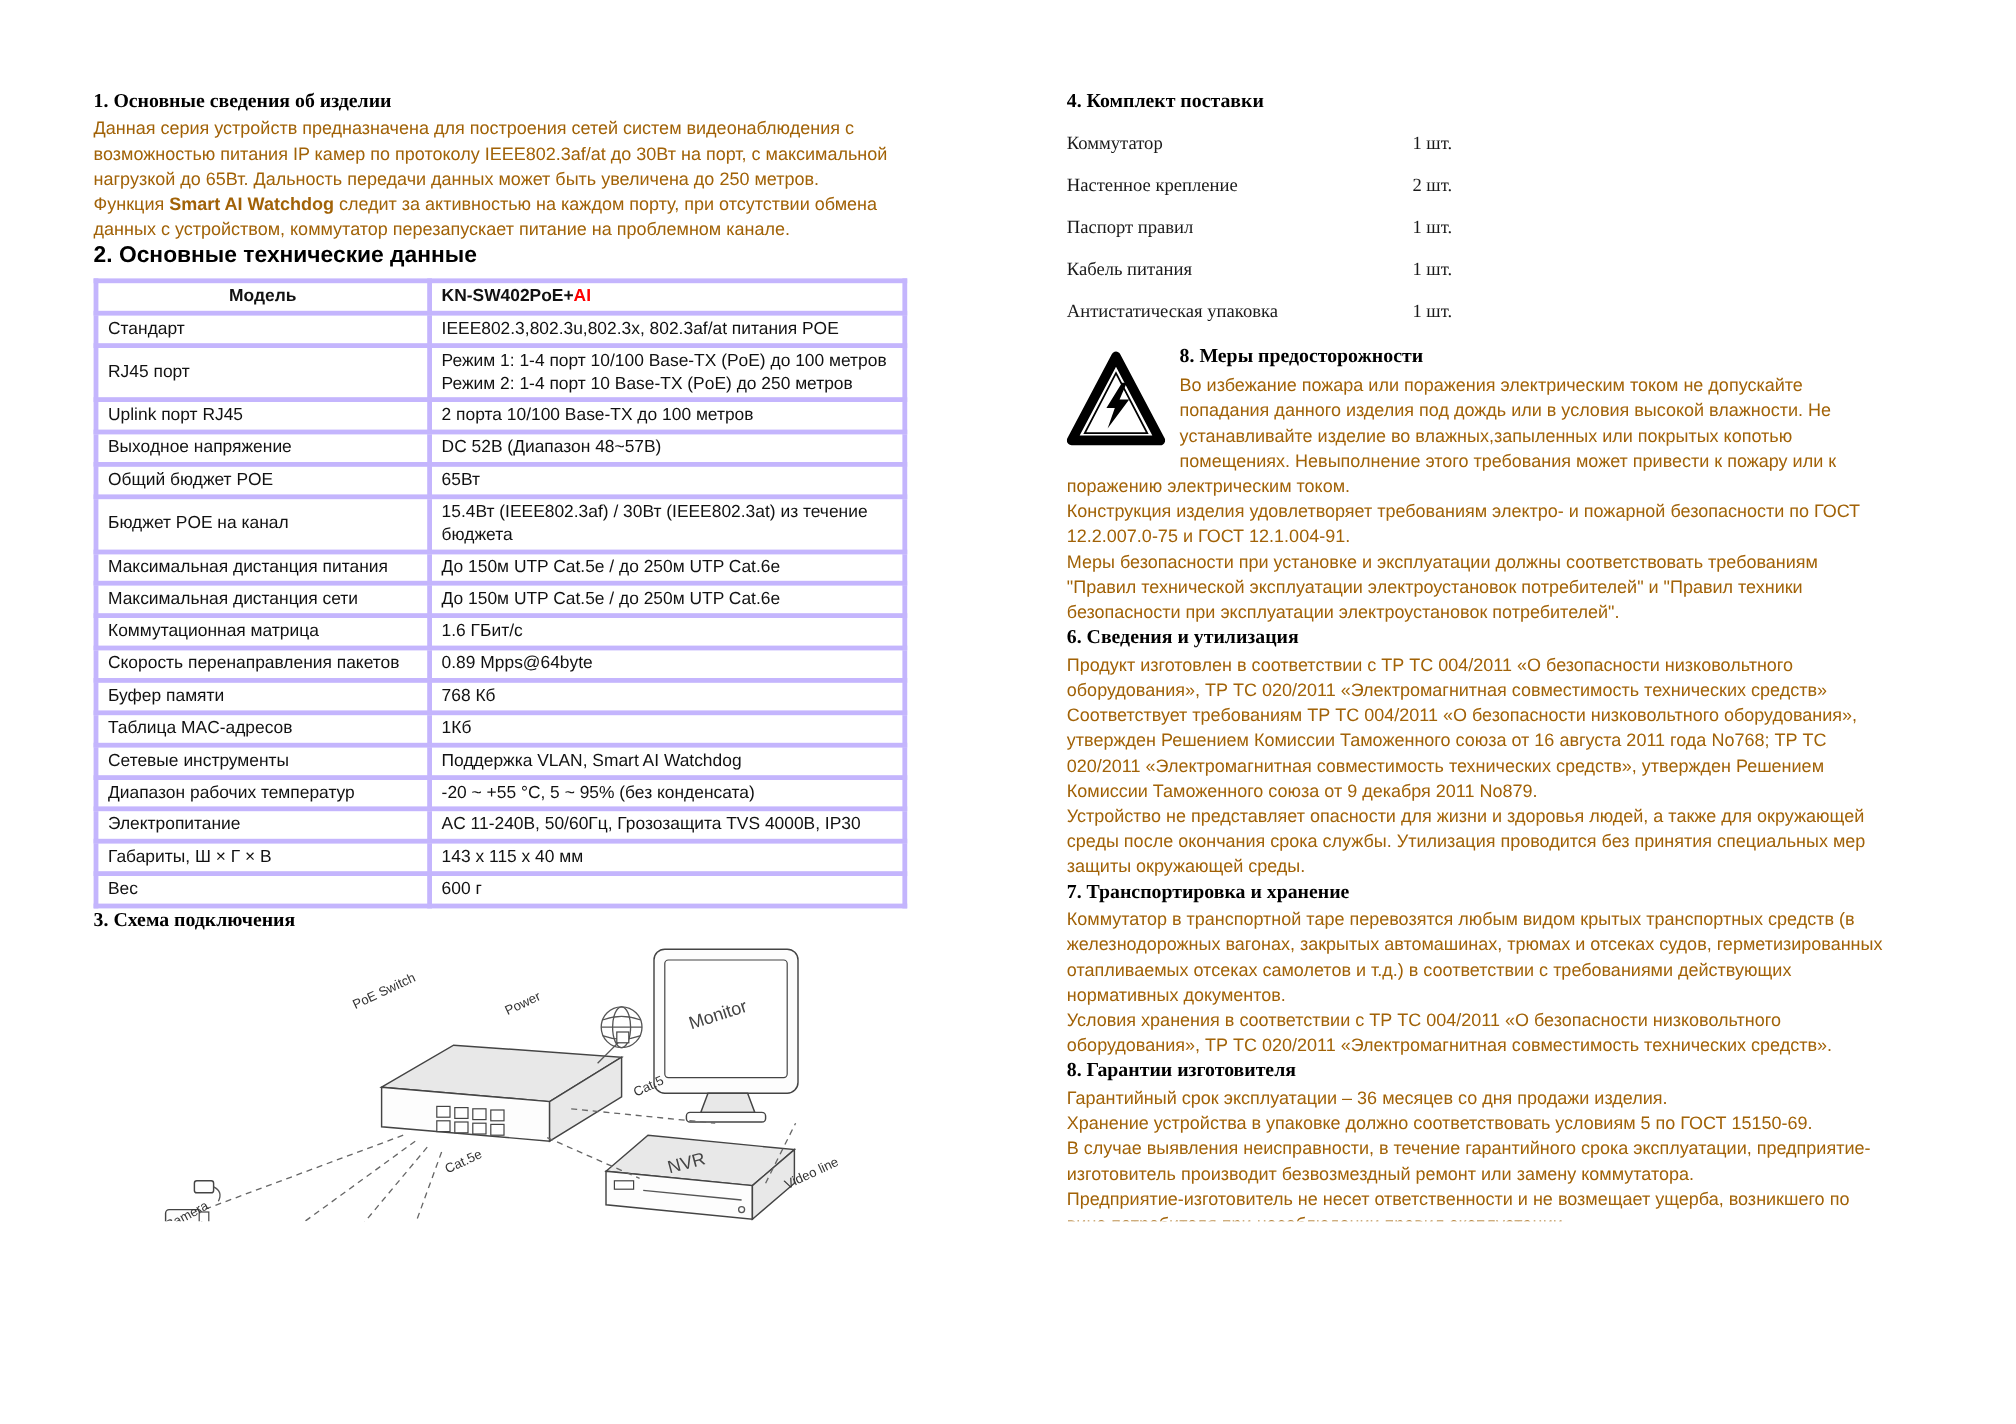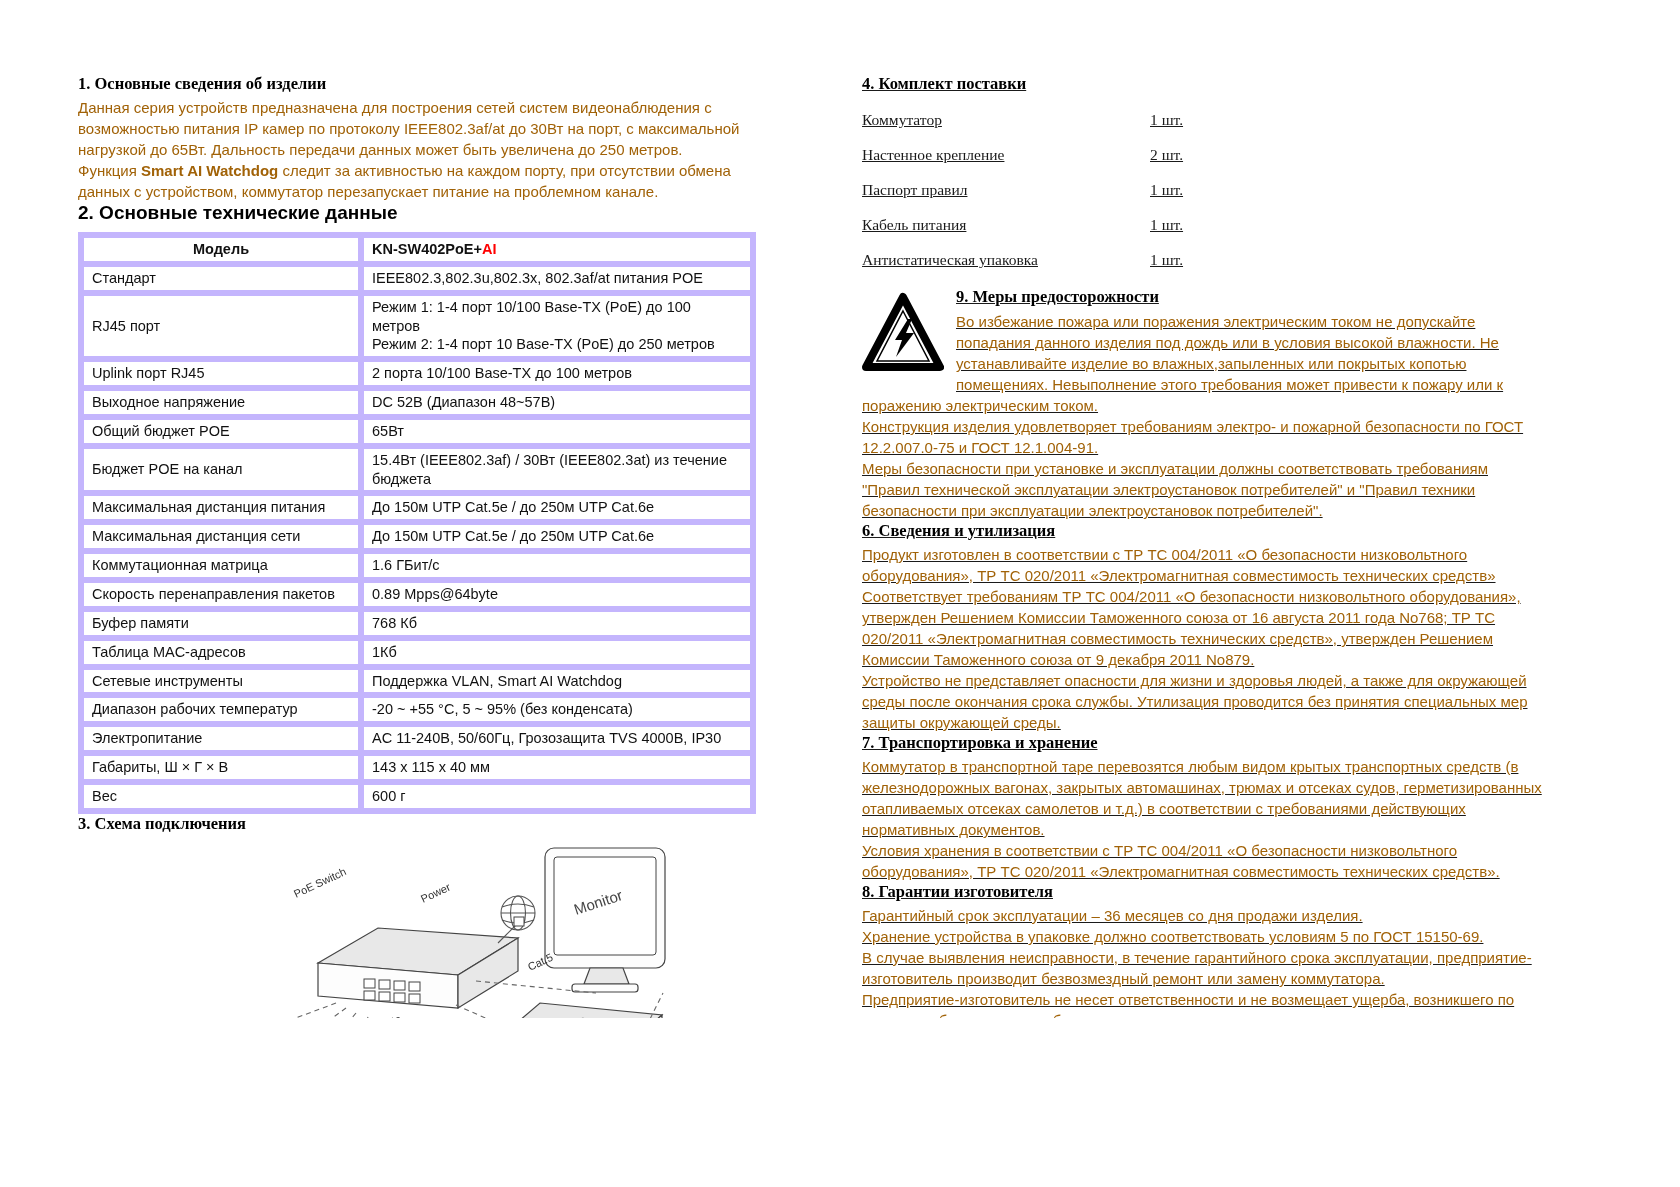--- a/index.html
+++ b/index.html
@@ -1,29 +1,29 @@
 <!DOCTYPE html>
 <html><head>
 <meta charset="utf-8">
 <style>
   html,body{margin:0;padding:0;background:#fff;}
   .page{position:relative;width:1680px;height:1018px;background:#ffffff;overflow:hidden;
         font-family:"Liberation Sans",sans-serif;color:#1a1a1a;}
   .col{position:absolute;top:74px;}
   .col-left{left:78px;width:678px;}
-  .col-right{left:862px;width:688px;text-decoration:underline;}
+  .col-right{left:889px;width:688px;}
   h3.hd{font-family:"Liberation Serif",serif;font-size:16.5px;font-weight:bold;margin:0 0 3px 0;color:#000;}
   h3.hd-sans{font-family:"Liberation Sans",sans-serif;font-size:19px;font-weight:bold;margin:0 0 3px 0;color:#000;}
   p.body{font-size:15px;line-height:1.4;margin:0;white-space:pre-line;color:#a16207;}
   .mt-sec{margin-top:22px;}
   .mt-sec-lg{margin-top:26px;}
   b.inline-bold{font-weight:bold;}
   
   table.spec{border-collapse:collapse;width:100%;margin-top:8px;font-size:14.5px;table-layout:fixed;}
-  table.spec td{border:6px solid #c4b5fd;padding:2px 8px;vertical-align:middle;line-height:1.3;color:#111;white-space:pre-line;overflow:hidden;}
+  table.spec td{border:4px solid #c4b5fd;padding:2px 8px;vertical-align:middle;line-height:1.3;color:#111;white-space:pre-line;overflow:hidden;}
   table.spec td.c1{width:258px;}
   table.spec td.th{font-weight:bold;}
   table.spec td.th-center{text-align:center;}
   .red{color:#ff0000;}
   
   .kit{margin-top:15px;font-family:"Liberation Serif",serif;font-size:15.5px;}
   .kit-row{display:flex;line-height:19px;margin-top:16px;}
   .kit-name{width:288px;}
   .kit-qty{width:80px;}
   
@@ -254,21 +254,21 @@
           <span class="kit-qty">1 шт.</span>
         </div>
     </div>
 
     <div class="warn">
       <svg class="warn-icon" viewBox="0 0 82 88">
         <polygon points="41,6 78,76 4,76" fill="#ffffff" stroke="#000000" stroke-width="8" stroke-linejoin="round"></polygon>
         <polygon points="41,20 67,70 15,70" fill="#ffffff" stroke="#000000" stroke-width="1.5"></polygon>
         <polygon points="46,28 33,49 40,49 34,66 52,42 44,42 50,28" fill="#000000"></polygon>
       </svg>
-      <h3 class="hd">9. Меры предосторожности</h3>
+      <h3 class="hd">8. Меры предосторожности</h3>
       <p class="body">Во избежание пожара или поражения электрическим током не допускайте попадания данного изделия под дождь или в условия высокой влажности. Не устанавливайте изделие во влажных,запыленных или покрытых копотью помещениях. Невыполнение этого требования может привести к пожару или к поражению электрическим током.</p>
       <div class="clear"></div>
       <p class="body">Конструкция изделия удовлетворяет требованиям электро- и пожарной безопасности по ГОСТ 12.2.007.0-75 и ГОСТ 12.1.004-91.</p>
       <p class="body">Меры безопасности при установке и эксплуатации должны соответствовать требованиям "Правил технической эксплуатации электроустановок потребителей" и "Правил техники безопасности при эксплуатации электроустановок потребителей".</p>
     </div>
 
     <h3 class="hd mt-sec">6. Сведения и утилизация</h3>
     <p class="body">Продукт изготовлен в соответствии с ТР ТС 004/2011 «О безопасности низковольтного оборудования», ТР ТС 020/2011 «Электромагнитная совместимость технических средств» Соответствует требованиям ТР ТС 004/2011 «О безопасности низковольтного оборудования», утвержден Решением Комиссии Таможенного союза от 16 августа 2011 года No768; ТР ТС 020/2011 «Электромагнитная совместимость технических средств», утвержден Решением Комиссии Таможенного союза от 9 декабря 2011 No879.</p>
     <p class="body">Устройство не представляет опасности для жизни и здоровья людей, а также для окружающей среды после окончания срока службы. Утилизация проводится без принятия специальных мер защиты окружающей среды.</p>
 

